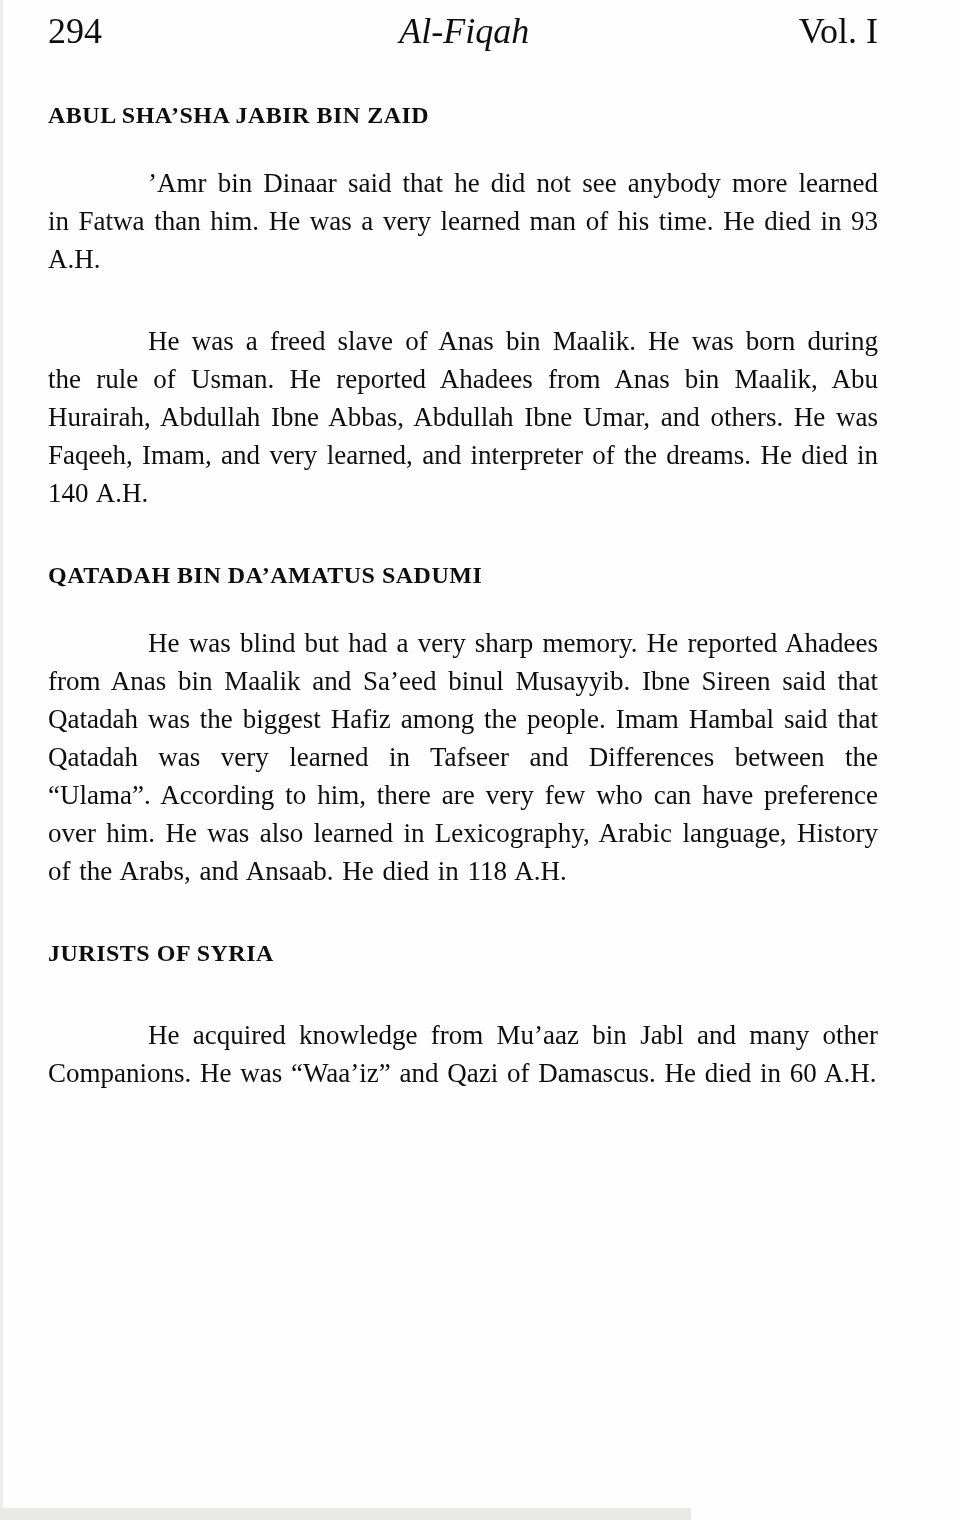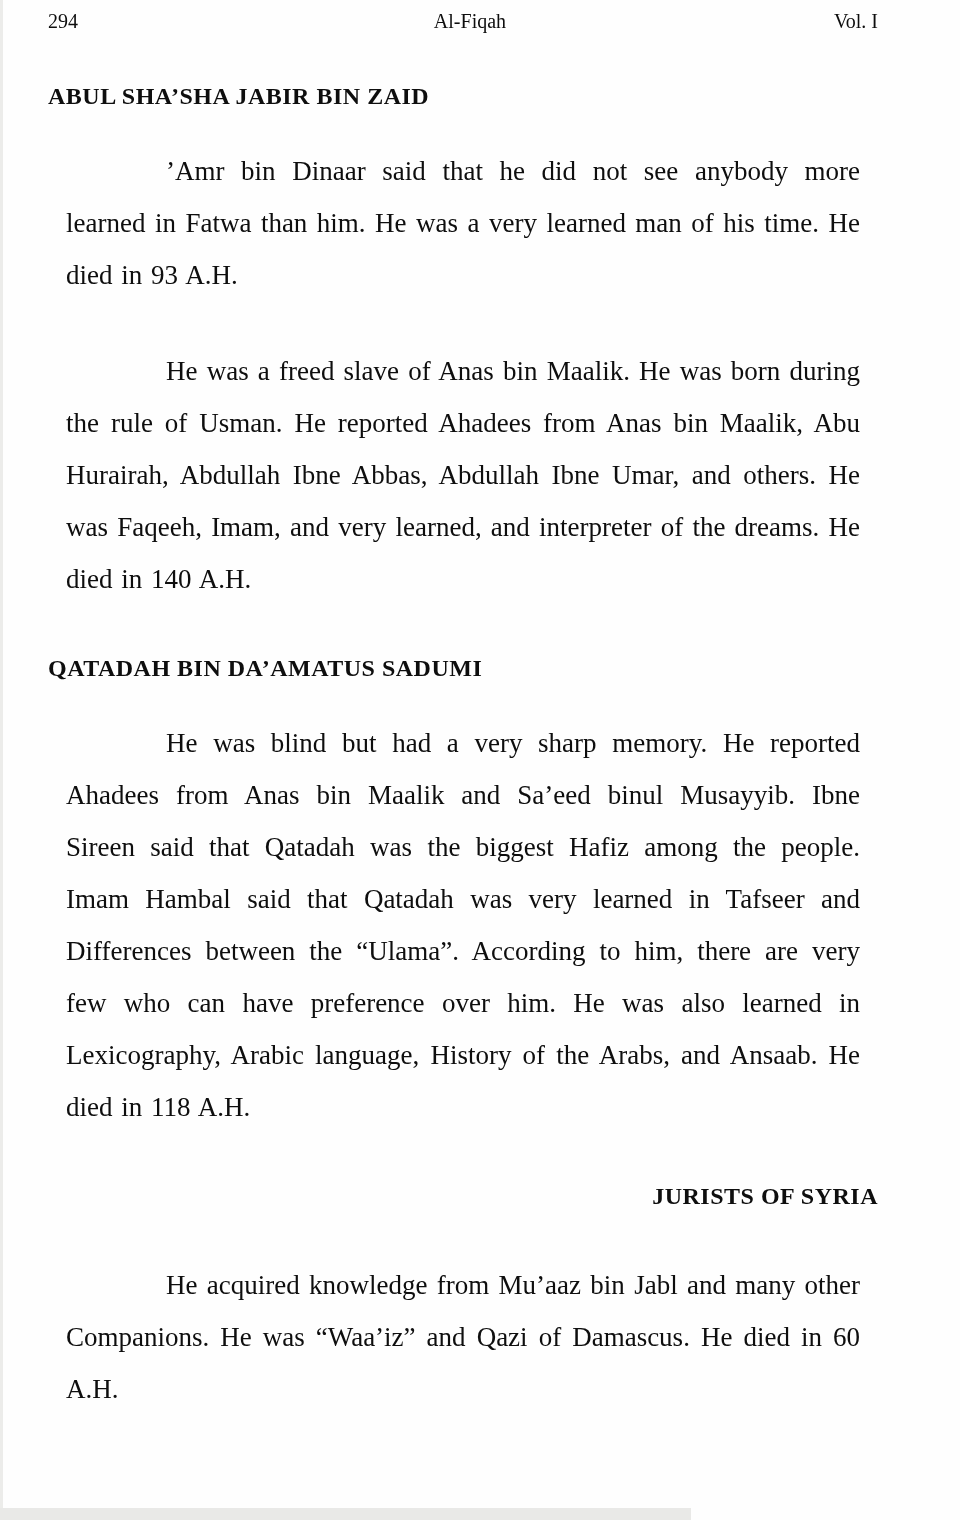--- a/index.html
+++ b/index.html
@@ -16,51 +16,52 @@
     color: #0e0e0e;
     font-family: "Liberation Serif", "DejaVu Serif", serif;
     box-sizing: border-box;
     padding: 10px 82px 0 48px;
     overflow: hidden;
   }
   .running-header {
     display: flex;
     justify-content: space-between;
     align-items: flex-start;
-    font-size: 20px;
+    font-size: 36px;
     margin-bottom: 28px;
   }
   .running-header .book-title {
+    font-style: italic;
     
     margin-left: 28px;
   }
   .running-header .pageno,
   .running-header .volume {
     font-style: normal;
   }
   section.entry {
     margin-top: 44px;
   }
   h2.entry-heading {
     font-size: 24px;
     font-weight: bold;
     margin: 0 0 30px 0;
     letter-spacing: 0.5px;
     line-height: 38px;
     max-width: 742px;
   }
   h2.entry-heading.center {
-    text-align: right;
+    text-align: left;
     max-width: none;
     margin-bottom: 8px;
   }
   p.entry-body {
     font-size: 27px;
-    line-height: 52px;
-    margin: 18px;
+    line-height: 38px;
+    margin: 0;
     text-align: justify;
     text-indent: 100px;
     word-spacing: 2px;
   }
   .scan-edge-bottom {
     position: absolute;
     left: 0;
     bottom: 0;
     width: 72%;
     height: 12px;

